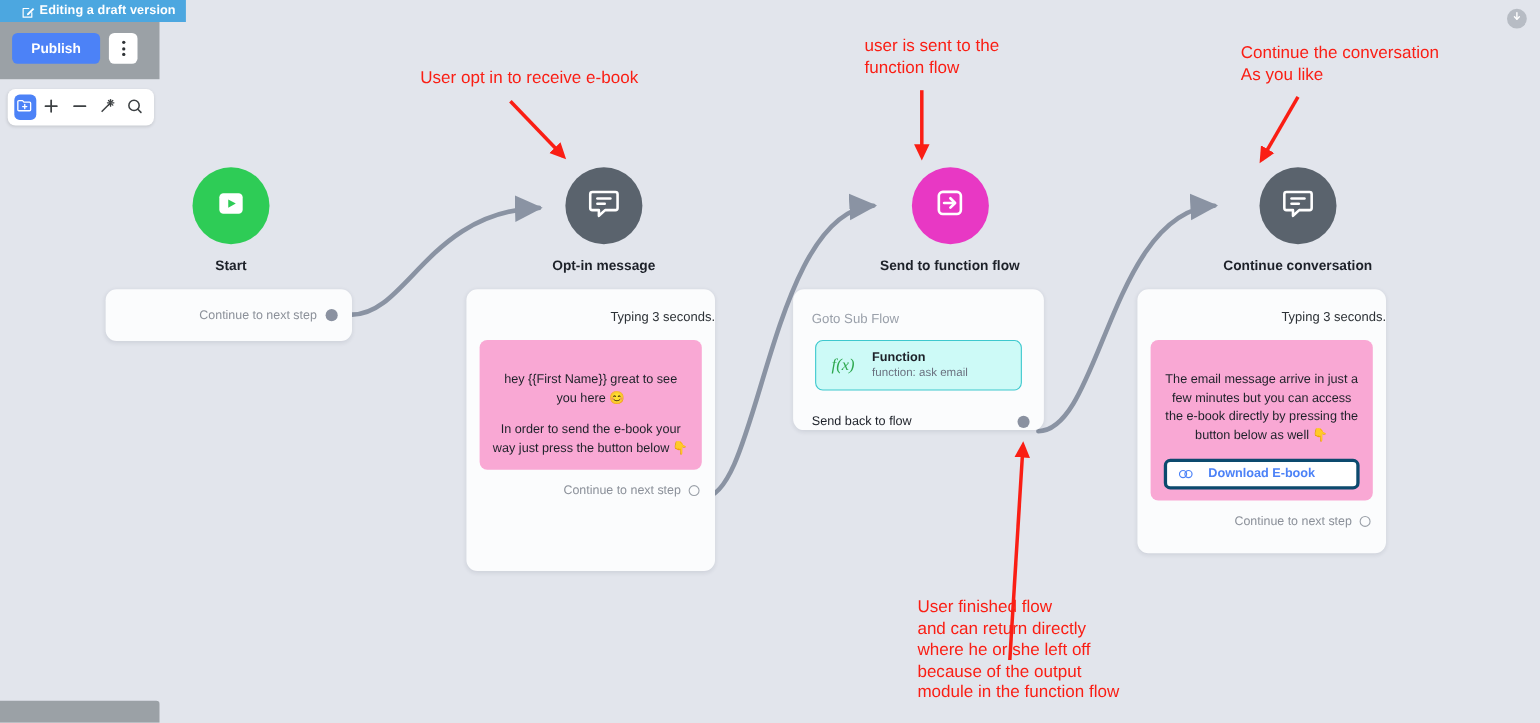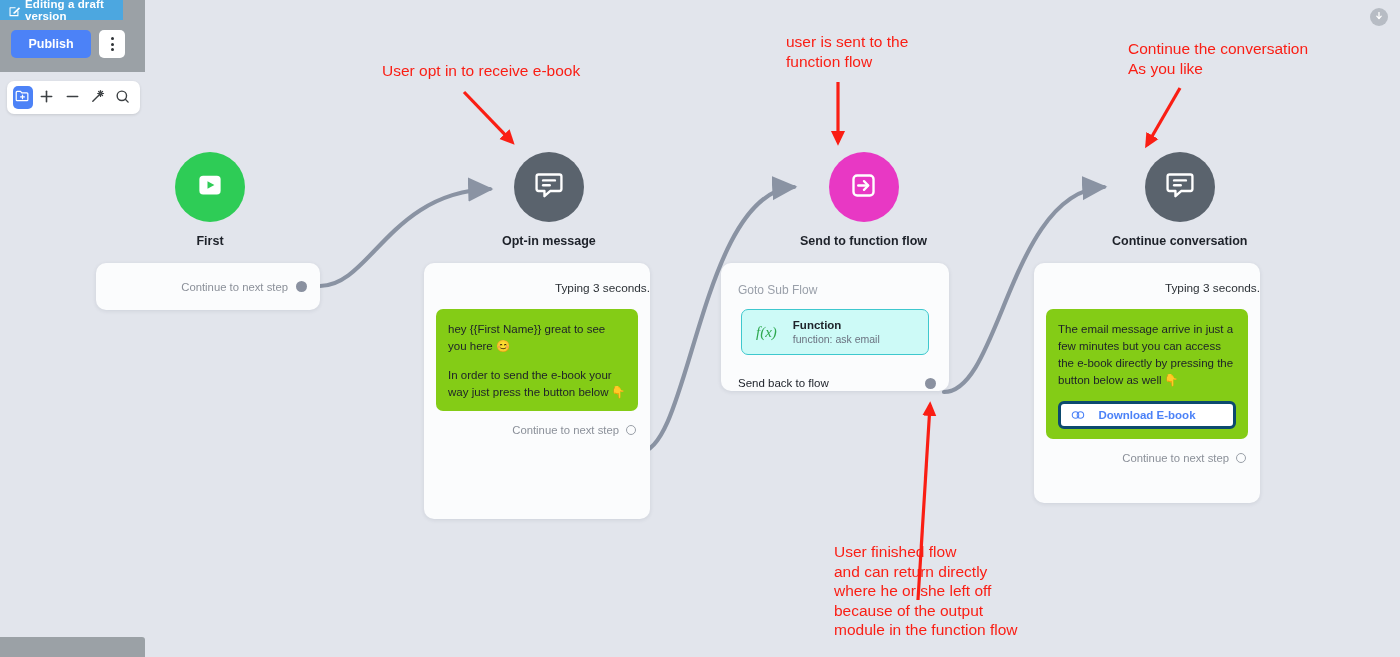--- a/index.html
+++ b/index.html
@@ -17,24 +17,24 @@
     background: #e2e5ec;
   }
   svg.edges { position: absolute; inset: 0; width: 1400px; height: 657px; pointer-events: none; }
 
   
   .left-panel {
     position: absolute; left: 0; top: 0; width: 145px; height: 72px;
     background: #9ba1a6;
   }
   .draft-banner {
-    position: absolute; left: 0; top: 0; width: 123px; height: 20px;
+    position: absolute; left: 0; top: 0; width: 169px; height: 20px;
     background: #4ca7e0; color: #fff;
     font-size: 11.5px; font-weight: 600;
-    display: flex; align-items: center; gap: 4px; padding-left: 9px;
+    display: flex; align-items: center; gap: 4px; padding-left: 20px;
     letter-spacing: .1px;
   }
   .draft-banner .pencil-ic { width: 12px; height: 11px; display: inline-block; }
   .publish-row {
     position: absolute; left: 11px; top: 30px;
     display: flex; gap: 8px;
   }
   .publish-btn {
     width: 80px; height: 28px; border-radius: 5px; background: #4c82f7;
     color: #fff; font-size: 12.5px; font-weight: 600;
@@ -90,22 +90,22 @@
   }
 
   
   .card {
     position: absolute; background: #fbfcfd; border-radius: 10px;
     box-shadow: 0 1px 4px rgba(30,40,60,.10);
     padding: 0;
   }
   .card-center { font-size: 11.8px; color: #2c3136; text-align: right; padding: 18px 0 6px; }
   .bubble {
-    margin: 8px 12px 0; background: #84cc16; border-radius: 7px;
-    padding: 12px 12px 10px; font-size: 11.5px; line-height: 1.48; color: #1d2129;
+    margin: 8px 12px 0; background: #f9a8d4; border-radius: 7px;
+    padding: 28px 12px 10px; font-size: 11.5px; line-height: 1.48; color: #1d2129; text-align: center;
   }
   .bubble p { margin: 0; }
   .bubble p + p { margin-top: 12px; }
   .cta-btn {
     margin-top: 12px; background: #fff; border: 3px solid #0c4a6e; border-radius: 6px;
     height: 28px; display: flex; align-items: center; justify-content: center;
     position: relative; color: #4c82f7; font-size: 11.5px; font-weight: 600; cursor: pointer;
   }
   .cta-btn .lnk-ic { position: absolute; left: 10px; color: #4c82f7; display: flex; }
   .cta-dot {
@@ -169,21 +169,21 @@
 
     <div class="node" style="left:175px; top:152px;">
       <div class="node-circle" style="background:#2ecc56;">
         <span>
           <svg width="30" height="30" viewBox="0 0 24 24">
             <rect x="3.5" y="4.5" width="17" height="15" rx="3" fill="#fff"></rect>
             <path d="M10 9 L15.5 12 L10 15 Z" fill="#2ecc56"></path>
           </svg>
         </span>
       </div>
-      <div class="node-label">First</div>
+      <div class="node-label">Start</div>
     </div>
     <div class="card" style="left:96px; top:263px; width:224px; height:47px;">
       <div class="start-row">
         <span>Continue to next step</span>
         <span class="dot-filled" style="width:11px;height:11px;border-radius:50%;background:#8a91a0;display:block;"></span>
       </div>
     </div>
 
     <div class="node" style="left:502px; top:152px;">
       <div class="node-circle" style="background:#5a636d;">

